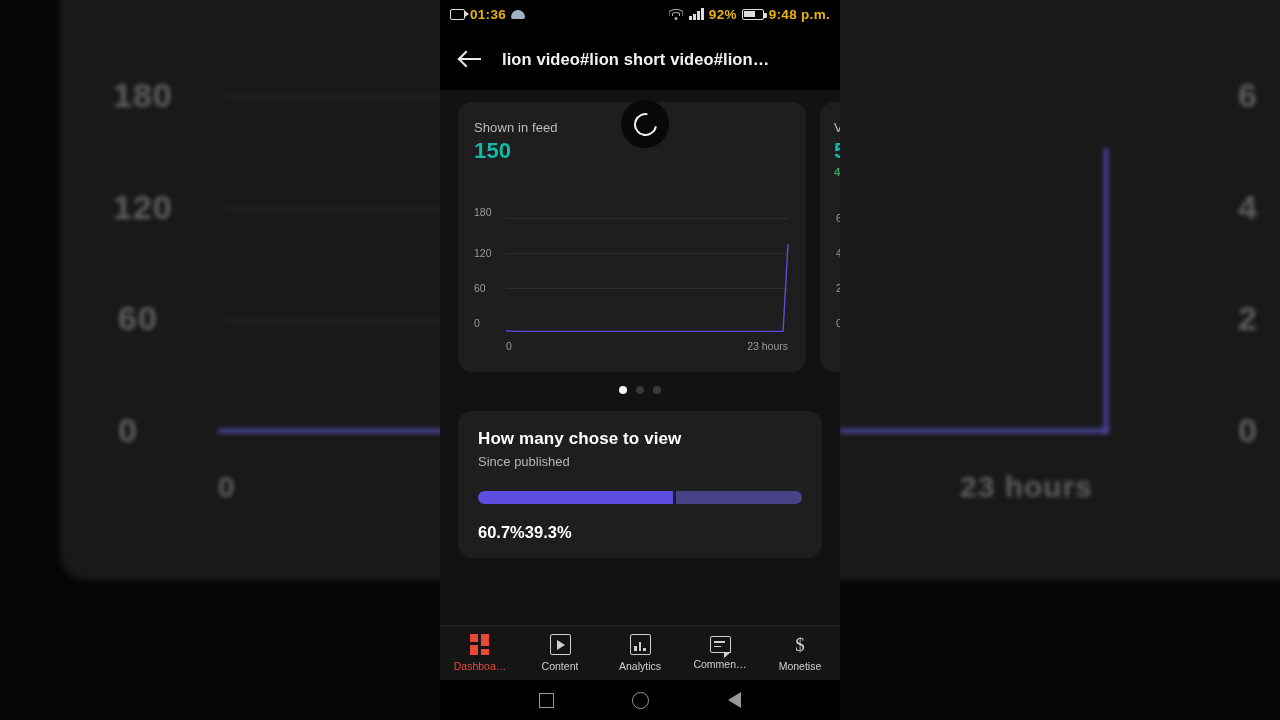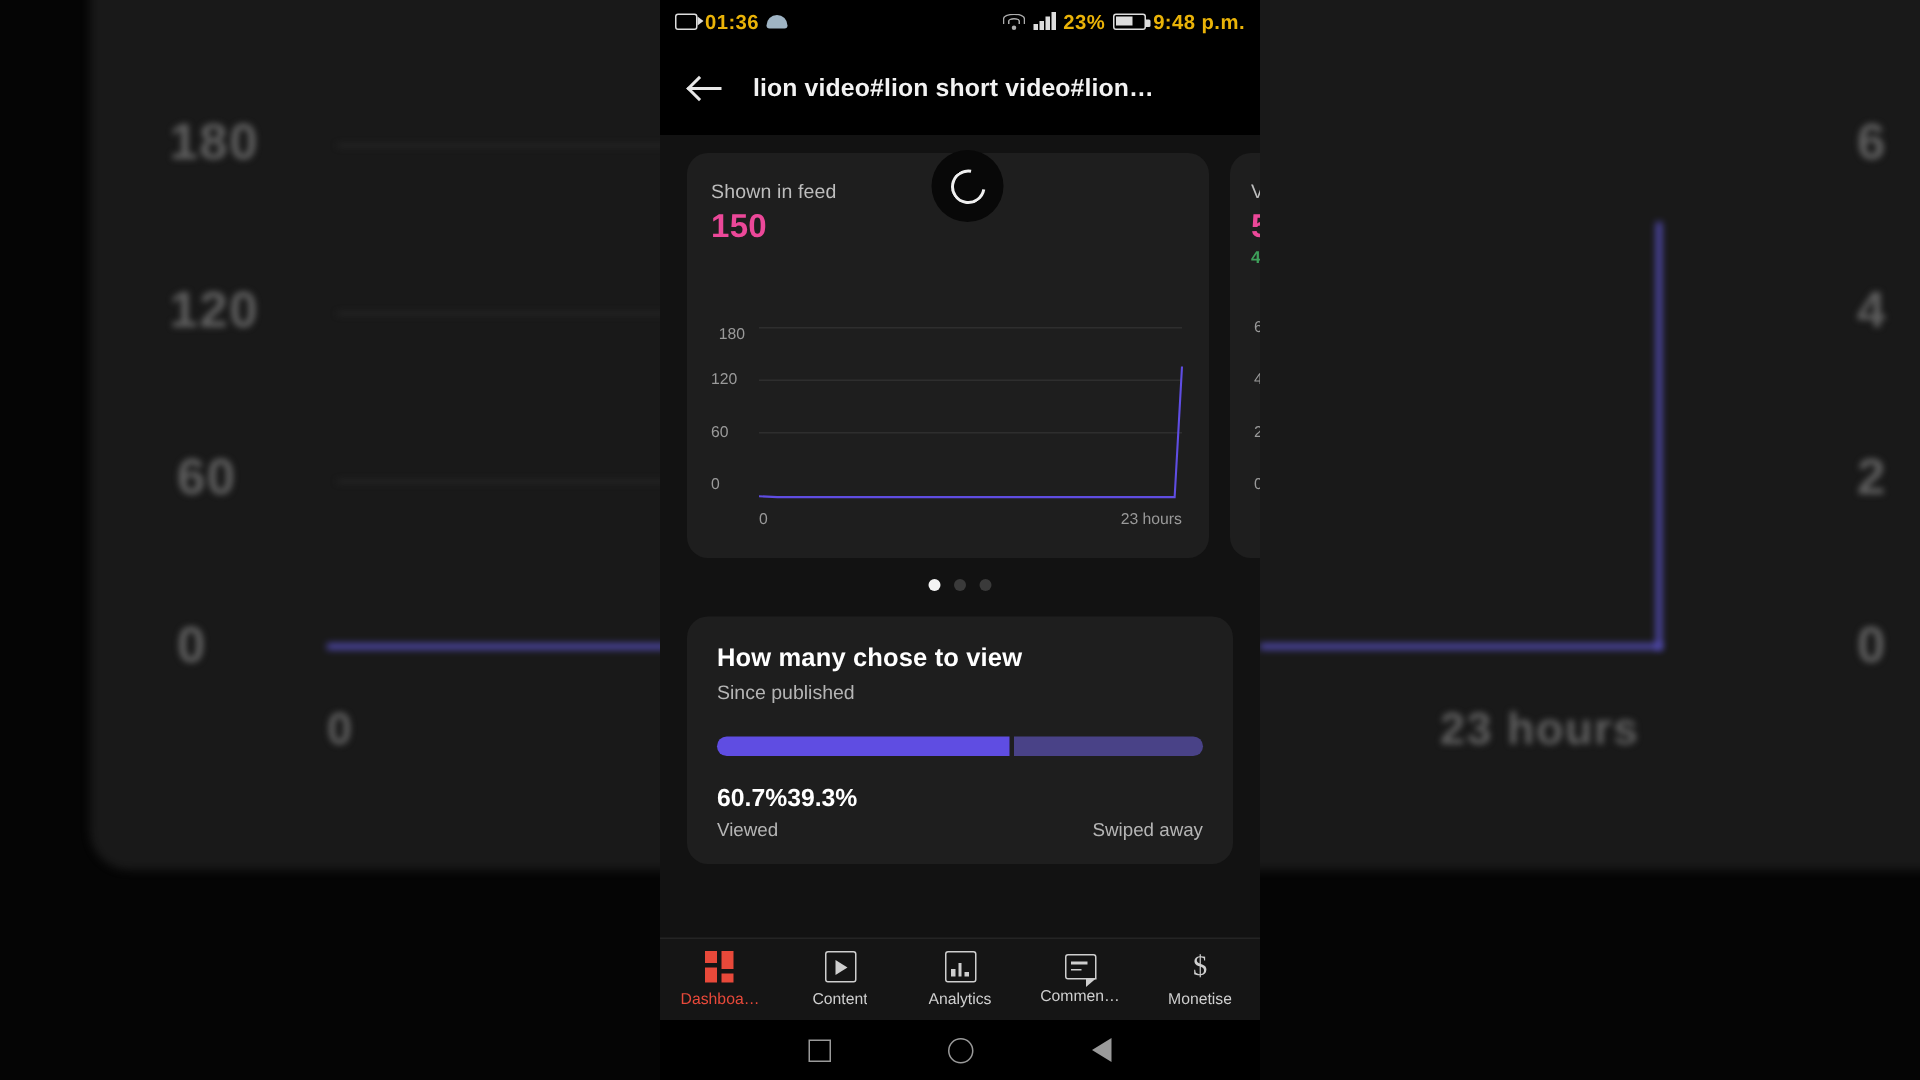--- a/index.html
+++ b/index.html
@@ -122,21 +122,21 @@
   #content { background:#121212; height:calc(720px - 28px - 62px - 48px); position:relative; }
 
   
   #carousel { position:relative; padding:12px 0 0 18px; display:flex; gap:14px; }
   .metric-card {
     background:#1e1e1e; border-radius:14px; padding:18px 16px 14px;
     width:348px; height:270px; flex:none; position:relative;
   }
   .metric-card.partial { width:40px; padding:18px 0 14px 14px; overflow:hidden; }
   .card-label { font-size:13px; color:#bdbdbd; letter-spacing:.1px; }
-  .card-value { font-size:22px; font-weight:700; color:#ec4899; margin-top:3px; letter-spacing:.2px;}
+  .card-value { font-size:22px; font-weight:700; color:#14b8a6; margin-top:3px; letter-spacing:.2px;}
   .card-delta { font-size:11.5px; color:#3ea05a; font-weight:700; margin-top:2px; }
 
   
   #spinner {
     position:absolute; left:181px; top:10px; width:48px; height:48px;
     background:#080808; border-radius:50%;
     display:flex; align-items:center; justify-content:center; z-index:7;
   }
   #spinner .ring {
     width:23px; height:23px; border-radius:50%;
@@ -280,21 +280,21 @@
           <i></i>
           <i></i>
           <i></i>
         </span>
       <span class="ic-bars">
           <b></b>
           <b></b>
           <b></b>
           <b></b>
         </span>
-      <span class="sb-time">23%</span>
+      <span class="sb-time">92%</span>
       <span class="ic-batt">
           <u></u>
         </span>
       <span class="sb-time">9:48 p.m.</span>
     </div>
   </div>
 
   <div id="header">
     <div class="back-arrow"></div>
     <div id="title">lion video#lion short video#lion…</div>
@@ -303,21 +303,21 @@
 
   <div id="content">
 
     <div id="carousel">
 
       <div class="metric-card">
         <div class="card-label">Shown in feed</div>
         <div class="card-value">150</div>
 
         <div class="chart">
-          <div class="ytick" style="top:13px;text-align:center;">180</div>
+          <div class="ytick" style="top:2px;">180</div>
           <div class="ytick" style="top:43px;">120</div>
           <div class="ytick" style="top:78px;">60</div>
           <div class="ytick" style="top:113px;">0</div>
 
           <div class="plot">
             <div class="gridline" style="top:0px;"></div>
             <div class="gridline" style="top:35px;"></div>
             <div class="gridline" style="top:70px;"></div>
             <div class="spark">
               <svg viewBox="0 0 100 105" preserveAspectRatio="none">
@@ -358,24 +358,20 @@
       <div class="vc-title">How many chose to view</div>
       <div class="vc-sub">Since published</div>
       <div class="bar">
         <div class="seg1" id="seg1" style="flex: 60.7 1 0%; background: rgb(95, 77, 226);"></div>
         <div class="seg2" id="seg2" style="flex: 39.3 1 0%; background: rgb(73, 66, 135);"></div>
       </div>
       <div class="bar-vals">
         <b>60.7%</b>
         <b>39.3%</b>
       </div>
-      <div class="bar-legend">
-        <span>Viewed</span>
-        <span>Swiped away</span>
-      </div>
     </div>
   </div>
 
   <div id="bottomnav">
     <div class="nav-item active">
       <div class="nav-ic ic-dash">
           <i></i>
           <i></i>
           <i></i>
           <i></i>

